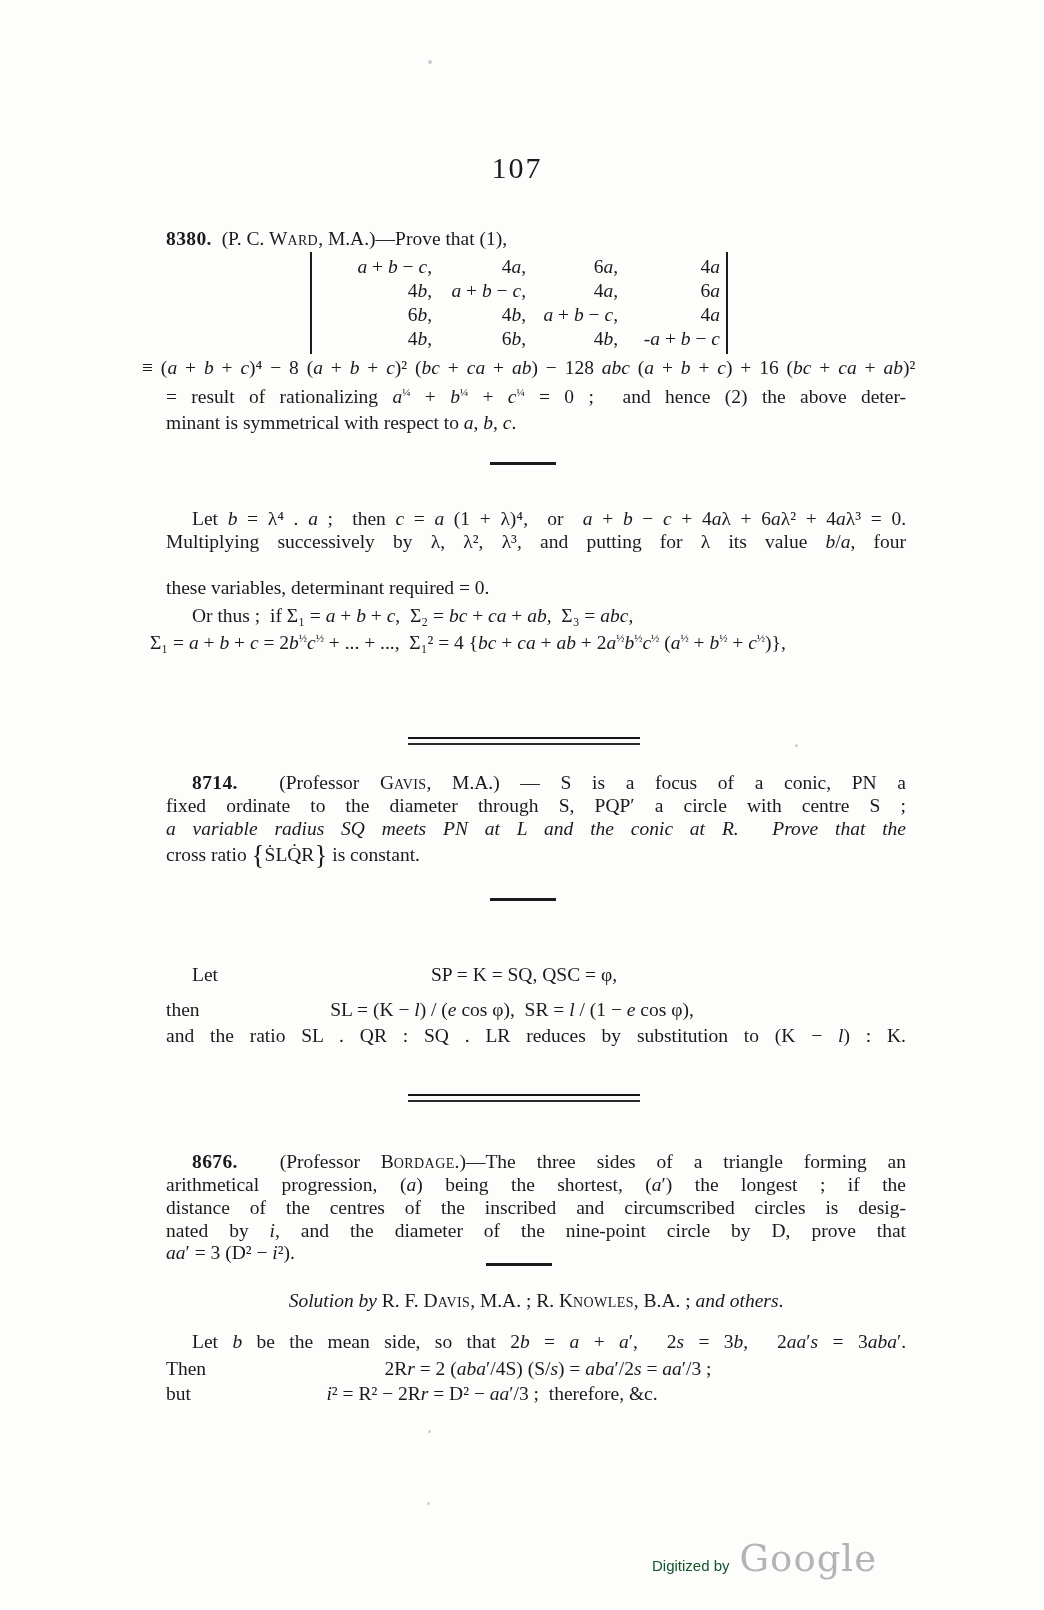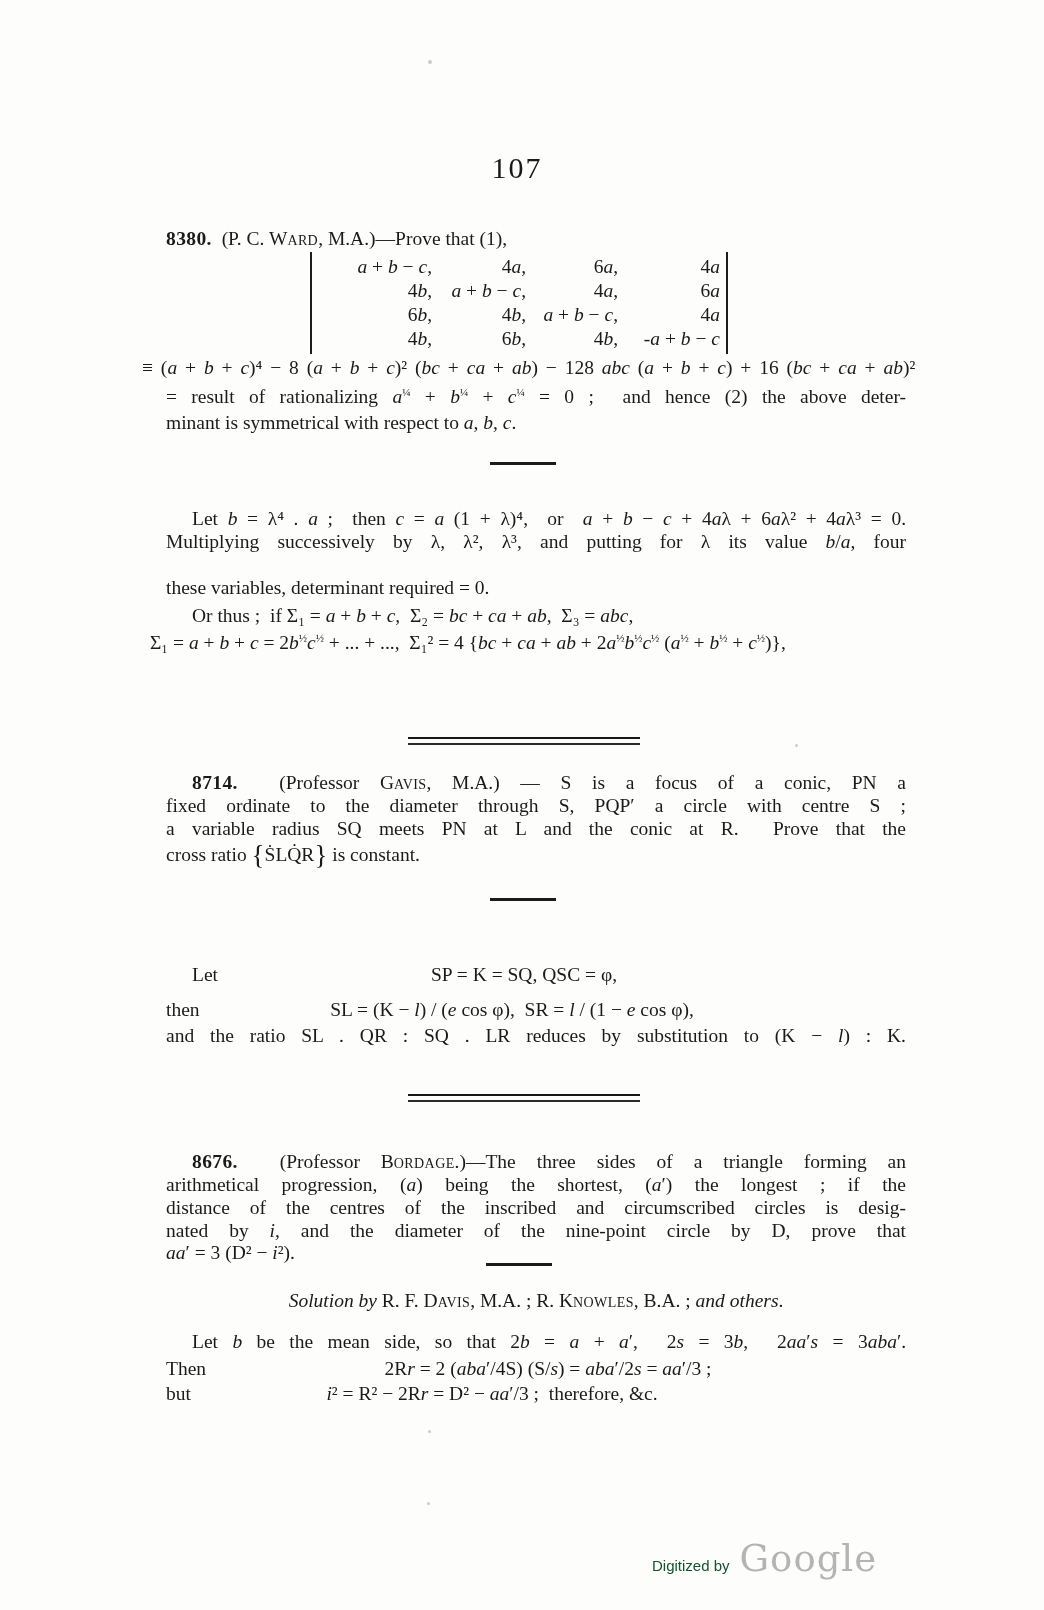--- a/index.html
+++ b/index.html
@@ -83,21 +83,21 @@
   <div class="line j" style="top:530px;left:166px;width:740px;">Multiplying successively by λ, λ², λ³, and putting for λ its value <i>b</i>/<i>a</i>, four</div>
   <div class="line nw" style="top:576px;left:166px;">these variables, determinant required = 0.</div>
 
   <div class="line nw ind" style="top:604px;left:166px;">Or thus ;&nbsp; if Σ₁ = <i>a</i> + <i>b</i> + <i>c</i>,&nbsp; Σ₂ = <i>bc</i> + <i>ca</i> + <i>ab</i>,&nbsp; Σ₃ = <i>abc</i>,</div>
   <div class="line nw" style="top:631px;left:150px;">Σ₁ = <i>a</i> + <i>b</i> + <i>c</i> = 2<i>b</i><sup>½</sup><i>c</i><sup>½</sup> + ... + ...,&nbsp; Σ₁² = 4 {<i>bc</i> + <i>ca</i> + <i>ab</i> + 2<i>a</i><sup>½</sup><i>b</i><sup>½</sup><i>c</i><sup>½</sup> (<i>a</i><sup>½</sup> + <i>b</i><sup>½</sup> + <i>c</i><sup>½</sup>)},</div>
 
   <div class="dblrule" style="top:737px;left:408px;width:232px;"></div>
 
   <div class="line j ind" style="top:771px;left:166px;width:740px;"><b>8714.</b>&nbsp;&nbsp;(Professor G<span class="sc">avis</span>, M.A.) — S is a focus of a conic, PN a</div>
   <div class="line j" style="top:794px;left:166px;width:740px;">fixed ordinate to the diameter through S, PQP′ a circle with centre S ;</div>
-  <div class="line j" style="top:817px;left:166px;width:740px;">a variable radius SQ meets PN at L and the conic at R.&nbsp; Prove that the</div>
+  <div class="line j" style="top:817px;left:166px;width:740px;font-style:italic;">a variable radius SQ meets PN at L and the conic at R.&nbsp; Prove that the</div>
   <div class="line nw" style="top:841px;left:166px;line-height:27px;">cross ratio <span class="brace">{</span>ṠLQ̇R<span class="brace">}</span> is constant.</div>
 
   <div class="rule" style="top:898px;left:490px;width:66px;"></div>
 
 
   <div class="line" style="top:963px;left:166px;width:716px;">
     <span class="side ind2">Let</span>
     <span class="cformula">SP = K = SQ, QSC = φ,</span>
   </div>
   <div class="line" style="top:998px;left:166px;width:692px;">

